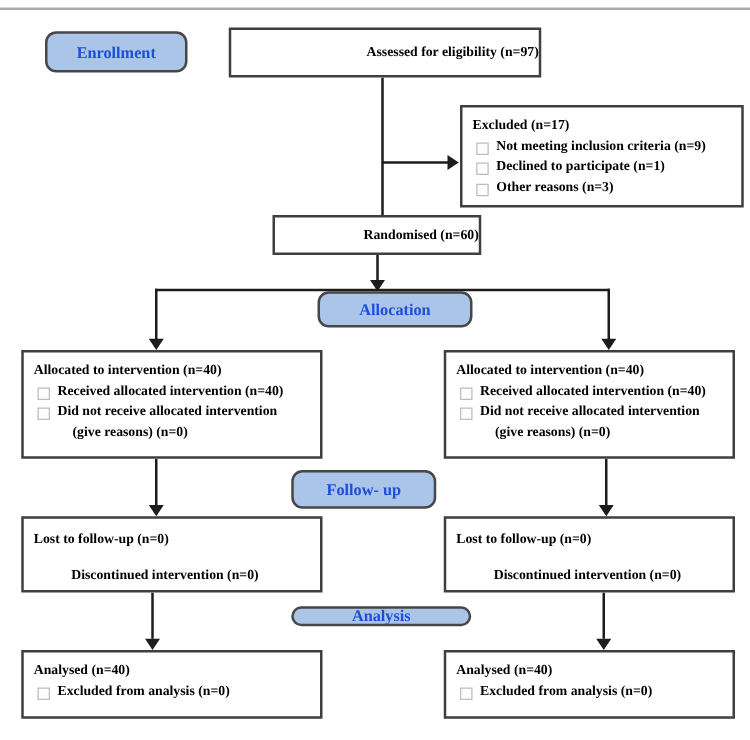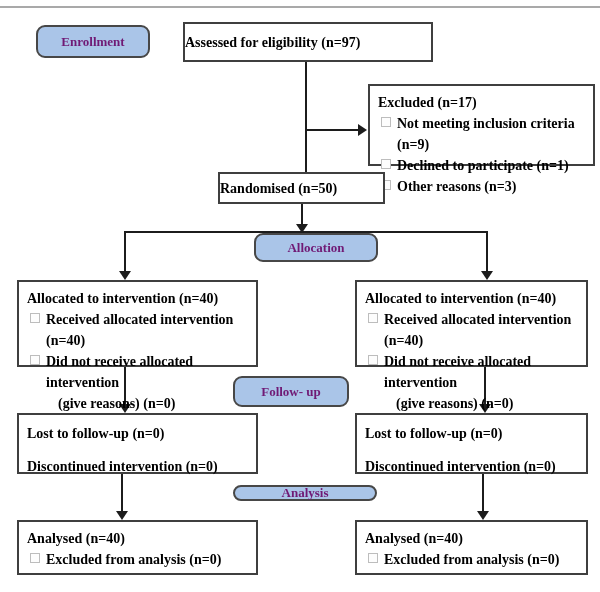--- a/index.html
+++ b/index.html
@@ -4,33 +4,33 @@
 <style>
   html,body{margin:0;padding:0;background:#ffffff;}
   .canvas{
     position:relative;width:600px;height:592px;background:#ffffff;overflow:hidden;
     font-family:"Liberation Serif","DejaVu Serif",serif;
   }
   .top-rule{position:absolute;left:0;top:6;height:2px;background:#a9a9a9;width:600px;top:6px;}
   
   .box{
     position:absolute;background:#ffffff;border:2px solid #3f3f3f;box-sizing:border-box;
-    color:#000000;font-weight:bold;font-size:14px;line-height:1.5;
+    color:#000000;font-weight:bold;font-size:11px;line-height:1.5;
   }
-  .box.center{display:flex;align-items:center;justify-content:flex-start;text-align:center;font-size:14px;}
+  .box.center{display:flex;align-items:center;justify-content:flex-end;text-align:center;font-size:11px;}
   .box.list{padding:6px 5px 6px 8px;}
-  .bullet{display:flex;align-items:flex-start;padding-left:3px;}
+  .bullet{display:flex;align-items:center;padding-left:3px;}
   .cb{flex:0 0 auto;width:8px;height:8px;border:1px solid #bdbdbd;margin:4px 6px 0 0;background:#fdfdfd;}
   .wrapline{padding-left:31px;}
-  .fu-line2{margin-top:12px;}
+  .fu-line2{margin-top:12px;margin-left:30px;}
   
   .stage{
     position:absolute;background:#aac5e8;border:2px solid #474747;border-radius:9px;
     display:flex;align-items:center;justify-content:center;box-sizing:border-box;
-    color:#701a75;font-weight:bold;font-size:13px;
+    color:#1d4ed8;font-weight:bold;font-size:13px;
   }
   
   .vline{position:absolute;width:2px;background:#1c1c1c;}
   .hline{position:absolute;height:2px;background:#1c1c1c;}
   .arrow-down{position:absolute;width:0;height:0;border-left:6px solid transparent;border-right:6px solid transparent;border-top:9px solid #1c1c1c;}
   .arrow-right{position:absolute;width:0;height:0;border-top:6px solid transparent;border-bottom:6px solid transparent;border-left:9px solid #1c1c1c;}
 </style>
 </head>
 <body>
 
@@ -88,21 +88,21 @@
       <span class="cb"></span>
       <span>Declined to participate (n=1)</span>
     </div>
     <div class="bullet">
       <span class="cb"></span>
       <span>Other reasons (n=3)</span>
     </div>
   </div>
 
   <div class="box center" style="left:218px;top:172px;width:167px;height:32px;">
-    <span>Randomised (n=50)</span>
+    <span>Randomised (n=60)</span>
   </div>
 
   <div class="box list" style="left:17px;top:280px;width:241px;height:87px;">
     <div>Allocated to intervention (n=40)</div>
     <div class="bullet">
       <span class="cb"></span>
       <span>Received allocated intervention (n=40)</span>
     </div>
     <div class="bullet">
       <span class="cb"></span>

